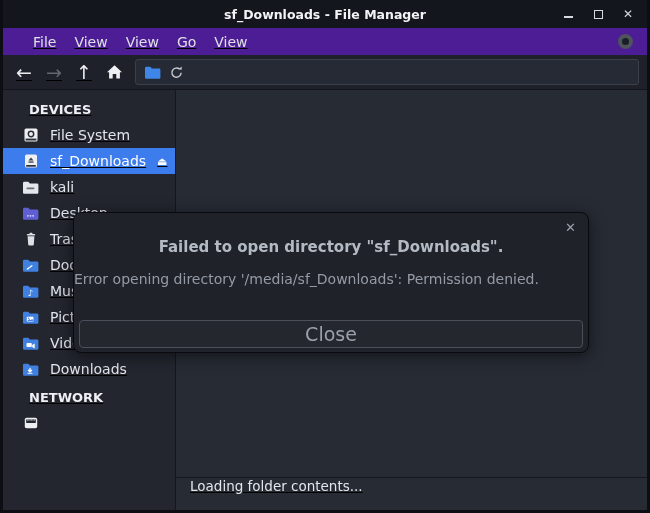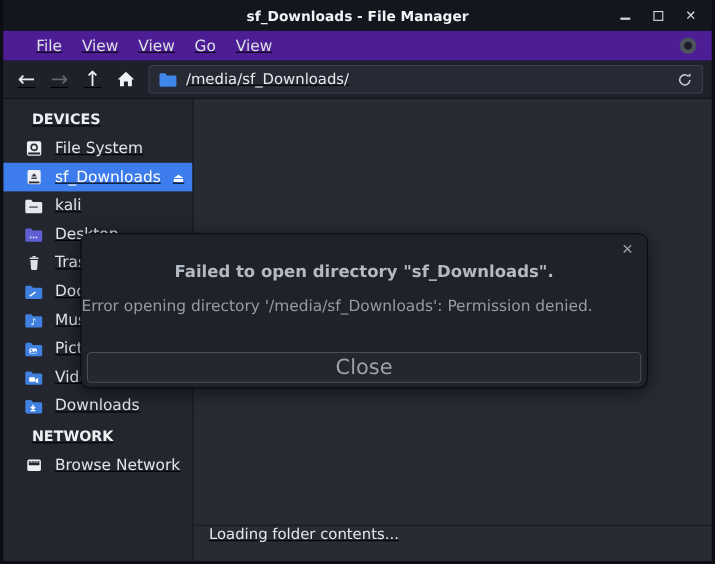--- a/index.html
+++ b/index.html
@@ -95,21 +95,20 @@
             <path d="M8.5 1.2L16 8.2h-2.1v6.3h-3.6V10H6.7v4.5H3.1V8.2H1z" fill="#eef0f3"></path>
           </svg>
         </span>
     </button>
     <div class="pathbar">
       <span class="sicon">
           <svg width="17" height="15" viewBox="0 0 17 15">
             <path d="M1 3.1c0-.8.6-1.4 1.4-1.4h3.9l1.6 1.9h7.1c.8 0 1.4.6 1.4 1.4v7.4c0 .8-.6 1.4-1.4 1.4H2.4c-.8 0-1.4-.6-1.4-1.4z" fill="#3e86e8"></path>
           </svg>
         </span>
-      <span class="ptext">/media/sf_Downloads/</span>
       <span class="reload">
           <svg width="15" height="15" viewBox="0 0 16 16">
             <path d="M12.9 8.2a4.9 4.9 0 1 1-1.5-3.6" fill="none" stroke="#c6cad1" stroke-width="1.5"></path>
             <path d="M13.5 1.6v3.4l-3.3-.5z" fill="#c6cad1"></path>
           </svg>
         </span>
     </div>
   </div>
 
   <div class="bodyrow">
@@ -219,21 +218,20 @@
         </div>
         <div class="sec-header">NETWORK</div>
         <div class="srow">
           <span class="sicon">
             <svg width="16" height="16" viewBox="0 0 16 16">
               <rect x="1.8" y="2.8" width="12.4" height="10.4" rx="1.7" fill="#edeff2"></rect>
               <rect x="3.2" y="4.2" width="9.6" height="3.8" rx=".5" fill="#23262e"></rect>
               <path d="M4.4 4.2v1.5M5.8 4.2v1.5M7.2 4.2v1.5M8.6 4.2v1.5M10 4.2v1.5M11.4 4.2v1.5" stroke="#edeff2" stroke-width=".7"></path>
             </svg>
           </span>
-          <span>Browse Network</span>
         </div>
       </div>
     <div class="main">
       <div class="view"></div>
       <div class="statusbar">
         <span>Loading folder contents...</span>
       </div>
     </div>
   </div>
 

